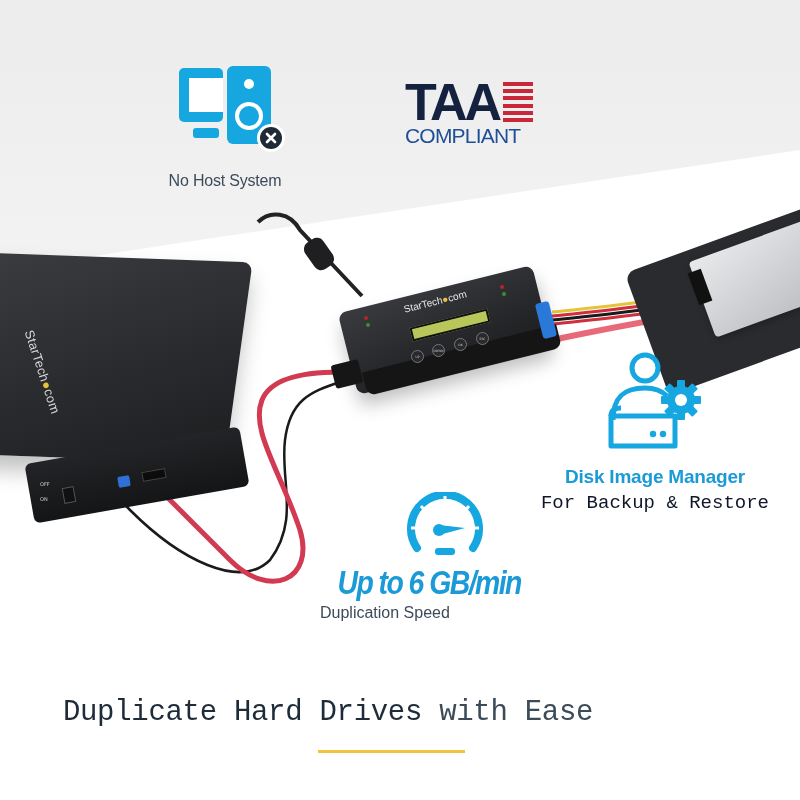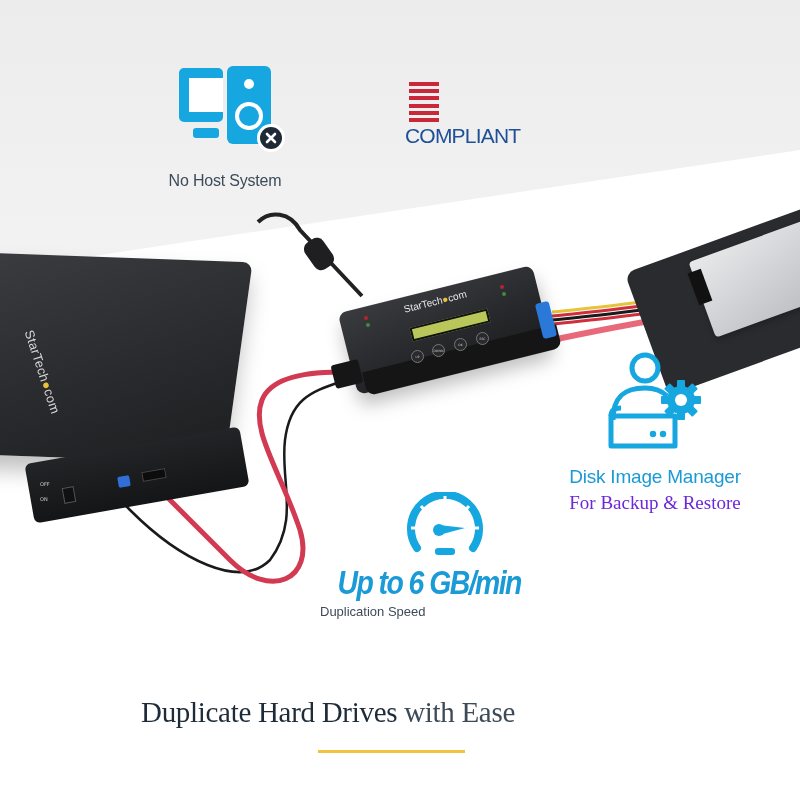--- a/index.html
+++ b/index.html
@@ -83,34 +83,34 @@
       background: linear-gradient(160deg, #e8e9eb, #b9bbbf); border-radius: 4px; transform: rotate(-20deg);
       box-shadow: 0 3px 6px rgba(0,0,0,0.25);
     }
     .ssd-conn { position: absolute; left: 693px; top: 270px; width: 14px; height: 34px; background: #111; transform: rotate(-20deg); }
 
     svg.cables { position: absolute; left: 0; top: 0; width: 800px; height: 800px; }
 
     
     .feat-dim { position: absolute; left: 510px; top: 350px; width: 290px; text-align: center; }
     .feat-dim svg { display: block; margin: 0 auto; }
-    .feat-dim .title { margin-top: 12px; font-size: 19px; font-weight: normal; color: #1a9ad6; font-family: "Liberation Sans", sans-serif; letter-spacing: -0.2px; }
-    .feat-dim .sub { margin-top: 4px; font-size: 19px; color: #6d28d9; font-family: Liberation Serif, serif; }
+    .feat-dim .title { margin-top: 12px; font-size: 19px; font-weight: bold; color: #1a9ad6; font-family: "Liberation Sans", sans-serif; letter-spacing: -0.2px; }
+    .feat-dim .sub { margin-top: 4px; font-size: 19px; color: #0f172a; font-family: Liberation Mono, monospace; }
 
     
     .feat-speed { position: absolute; left: 320px; top: 492px; width: 250px; text-align: left; }
     .feat-speed svg { display: block; margin: 0 auto; }
     .feat-speed .title {
       margin-top: 6px; font-size: 33px; font-weight: bold; font-style: italic; color: #1a9ad6;
       font-family: "Liberation Sans", sans-serif; letter-spacing: -1.8px; transform: scaleX(0.86);
     }
-    .feat-speed .sub { margin-top: 2px; font-size: 13px; color: #3d4b59; font-family: "Liberation Sans", sans-serif; }
-
-    
-    .headline { position: absolute; left: 0; top: 696px; width: 656px; text-align: center; font-family: Liberation Serif, serif; font-size: 29px; color: #1e2b38; letter-spacing: -0.3px; }
+    .feat-speed .sub { margin-top: 2px; font-size: 16px; color: #3d4b59; font-family: "Liberation Sans", sans-serif; }
+
+    
+    .headline { position: absolute; left: 0; top: 696px; width: 656px; text-align: center; font-family: Liberation Mono, monospace; font-size: 29px; color: #1e2b38; letter-spacing: -0.3px; }
     .headline .light { color: #3d4b59; font-weight: normal; }
     .accent-rule { position: absolute; left: 318px; top: 750px; width: 147px; height: 3px; background: #f0c43e; }
   </style>
 </head>
 <body>
 
 <div class="canvas">
   <div class="backdrop"></div>
 
   <div class="feat-nohost">
@@ -129,20 +129,21 @@
       <circle cx="106" cy="78" r="11" fill="#1f2a36"></circle>
       <path d="M102 74 L110 82 M110 74 L102 82" stroke="#ffffff" stroke-width="2.6" stroke-linecap="round"></path>
     </svg>
     <div class="label">
       <div>No Host System</div>
     </div>
   </div>
 
   <div class="taa">
     <div class="row">
+      <span class="letters">TAA</span>
       <span class="stripes">
         <span></span>
           <span></span>
           <span></span>
           <span></span>
           <span></span>
           <span></span>
       </span>
     </div>
     <div class="sub">COMPLIANT</div>

